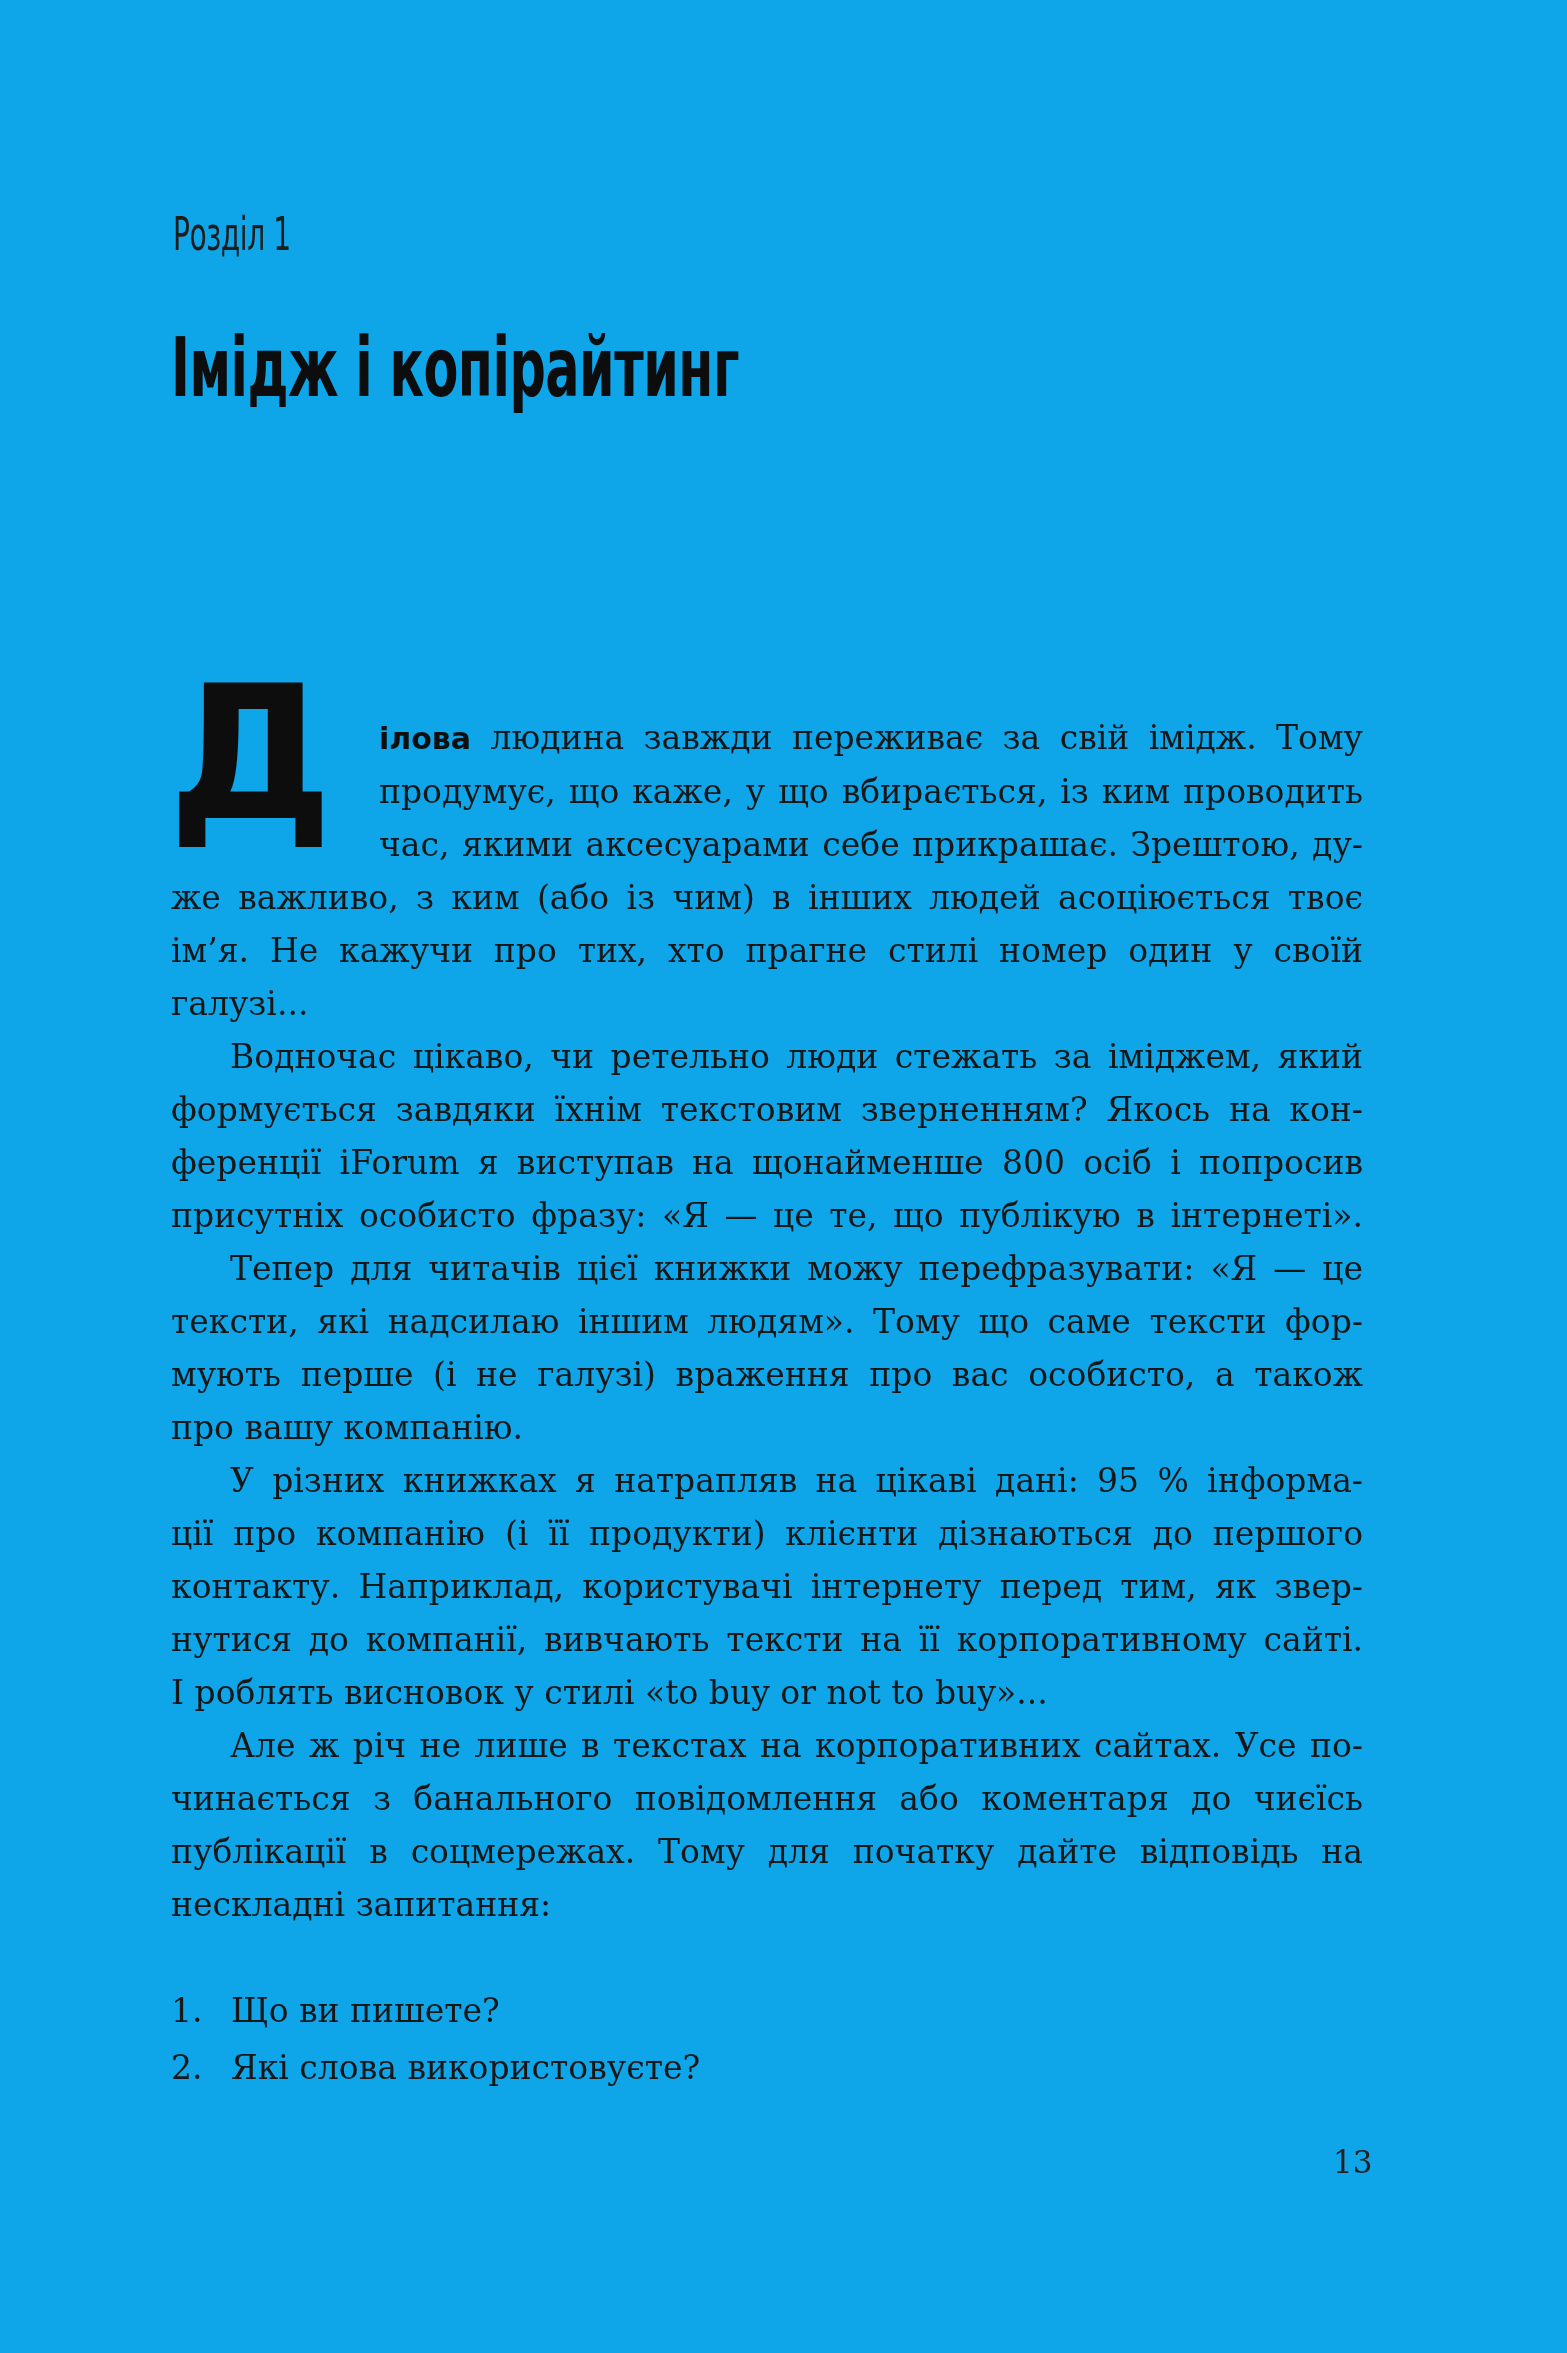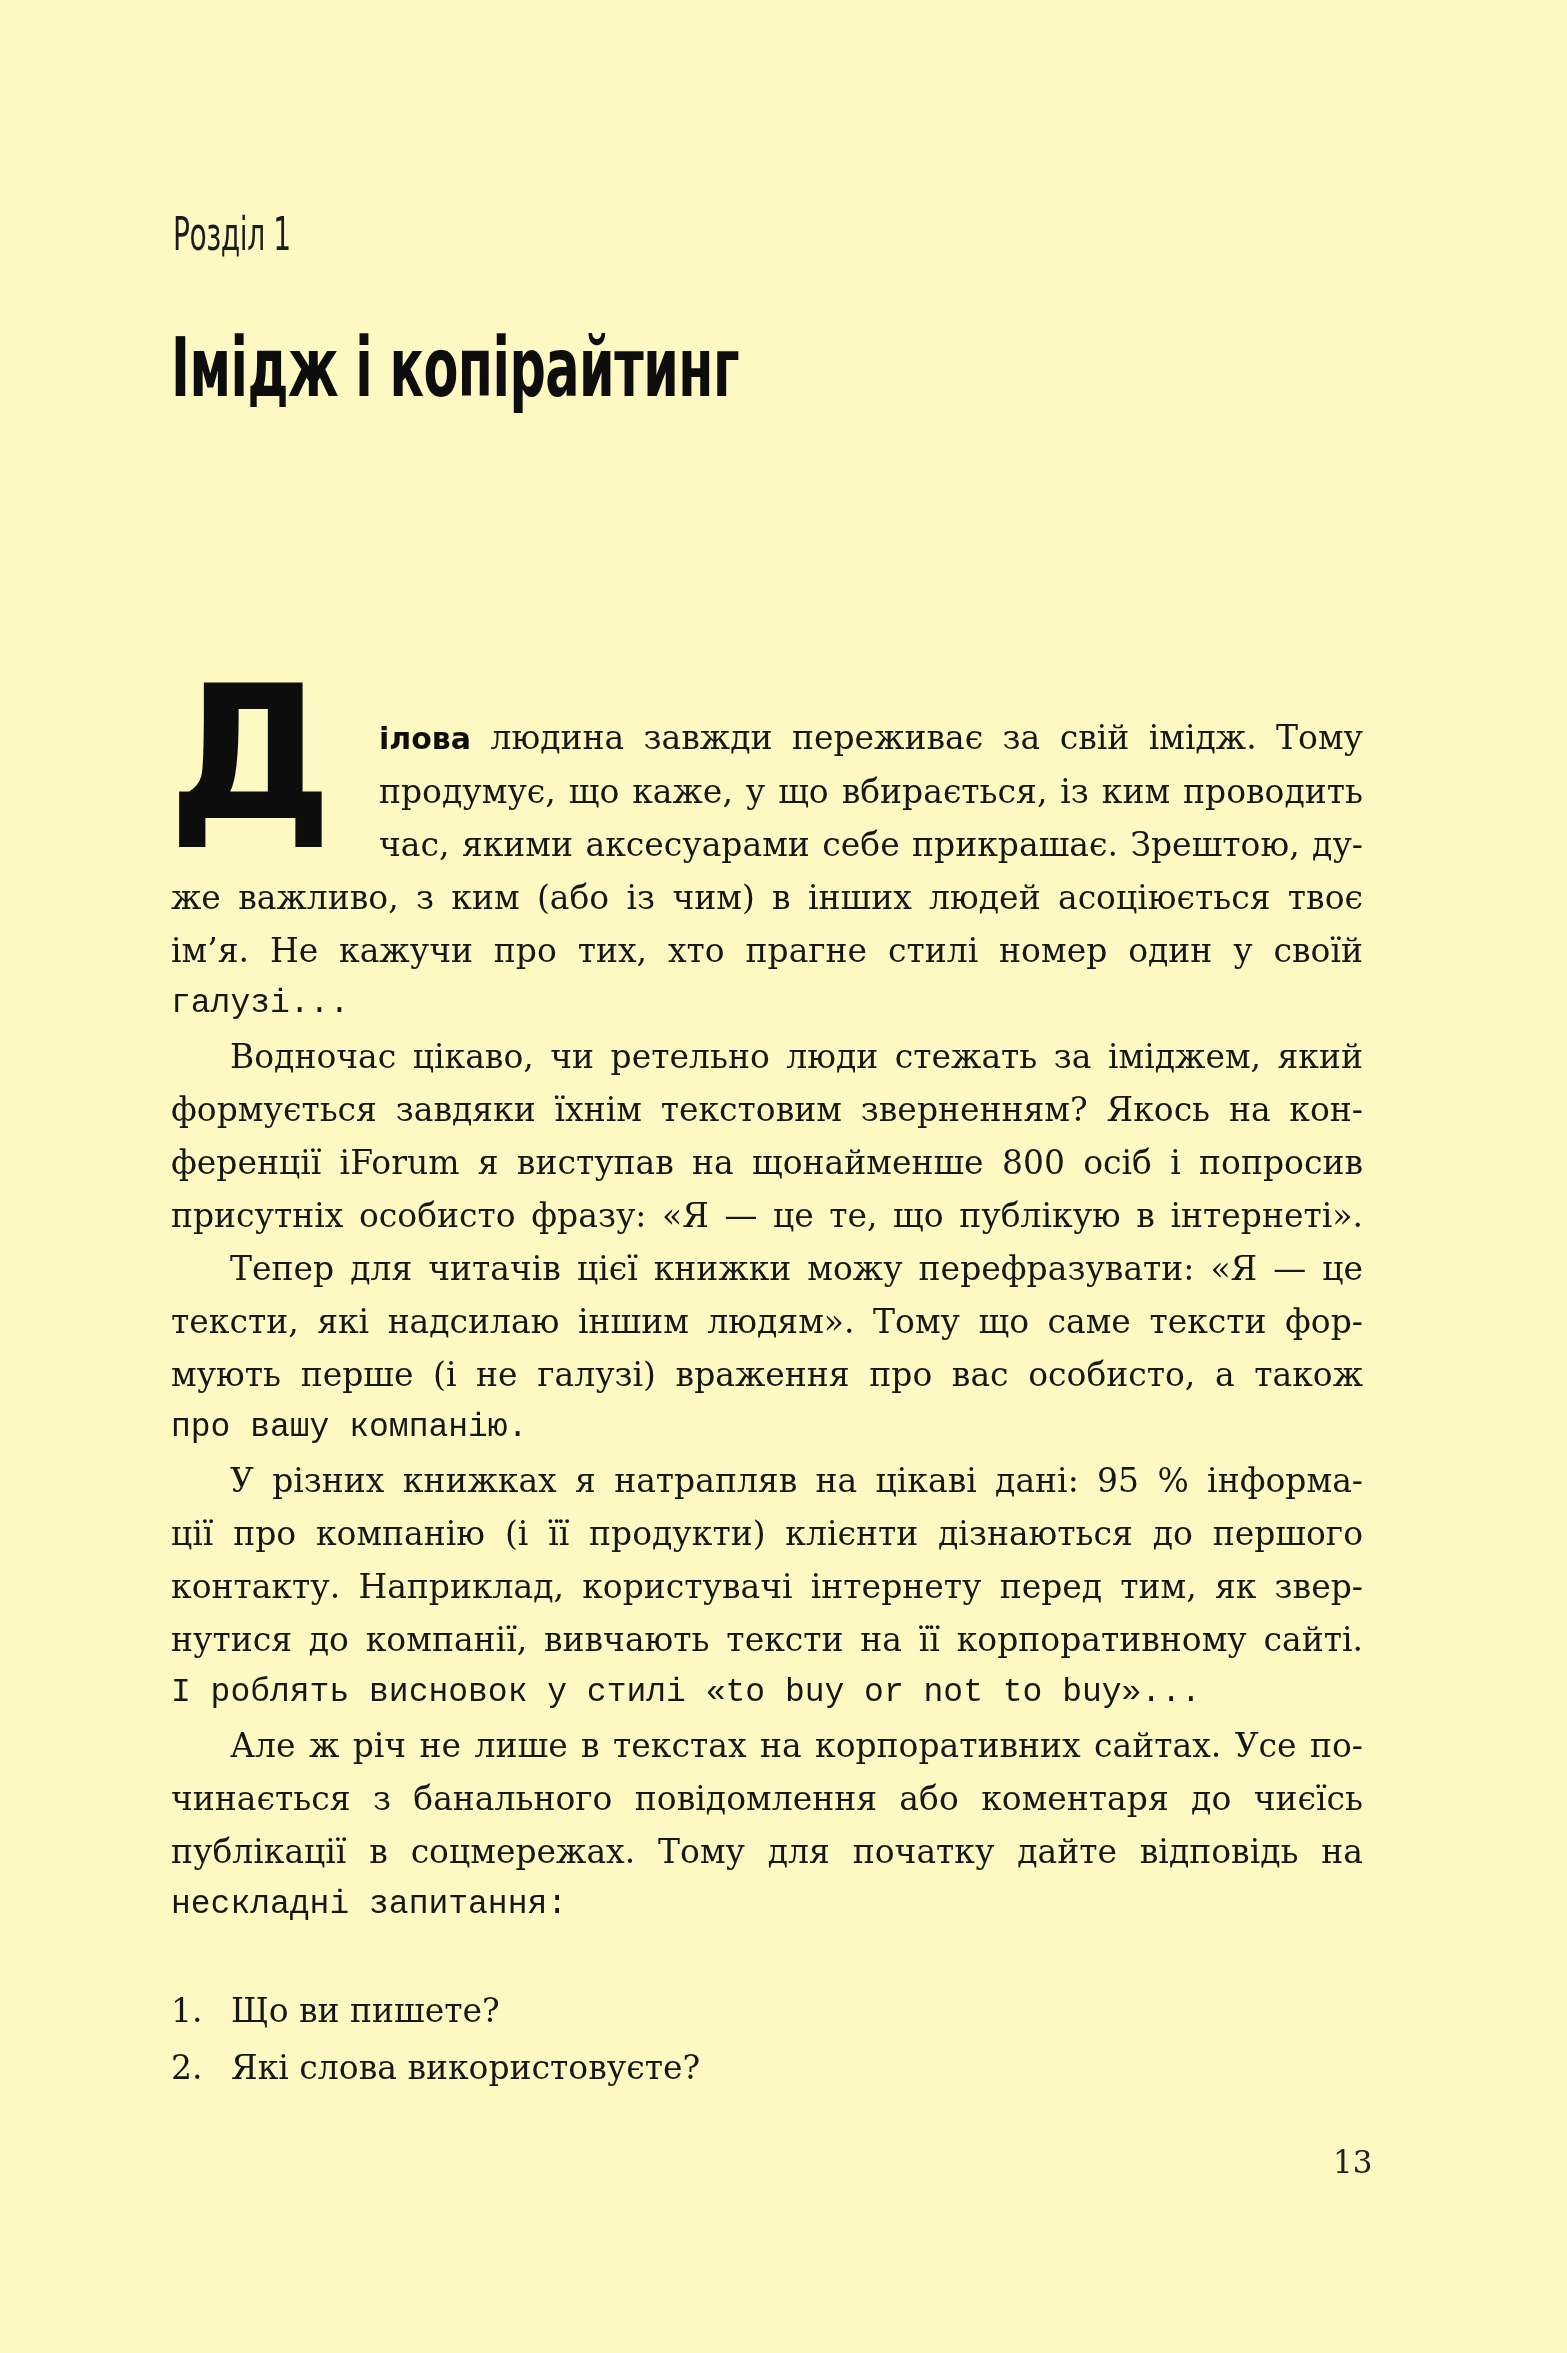--- a/index.html
+++ b/index.html
@@ -2,21 +2,21 @@
 <html style="font-size:13px"><head>
 <meta charset="utf-8">
 <style>
   html, body { margin: 0; padding: 0; }
   body { background: #e8e8e8; }
   .page {
     position: relative;
     width: 1568px;
     height: 2354px;
     margin: 0 auto;
-    background: #fef9c3;
+    background: #0ea5e9;
     color: #161616;
     overflow: hidden;
   }
   .chapter-label {
     position: absolute;
     left: 173px;
     top: 210px;
     font: 400 47px/1 "DejaVu Sans", sans-serif;
     color: #1d1d1d;
     letter-spacing: -0.8px;
@@ -54,21 +54,20 @@
   .para { margin: 0; }
   .line {
     text-align: justify;
     text-align-last: justify;
     text-justify: inter-word;
     white-space: normal;
   }
   .line.last {
     text-align: center;
     text-align-last: left;
-    font-family: Liberation Mono, monospace;
   }
   .line.dc { margin-left: 208px; }
   .line.ind { text-indent: 59px; }
   .lead-word {
     font-family: "DejaVu Sans", sans-serif;
     font-weight: 700;
     font-size: 30px;
     color: #0f0f0f;
   }
   .question-list {

